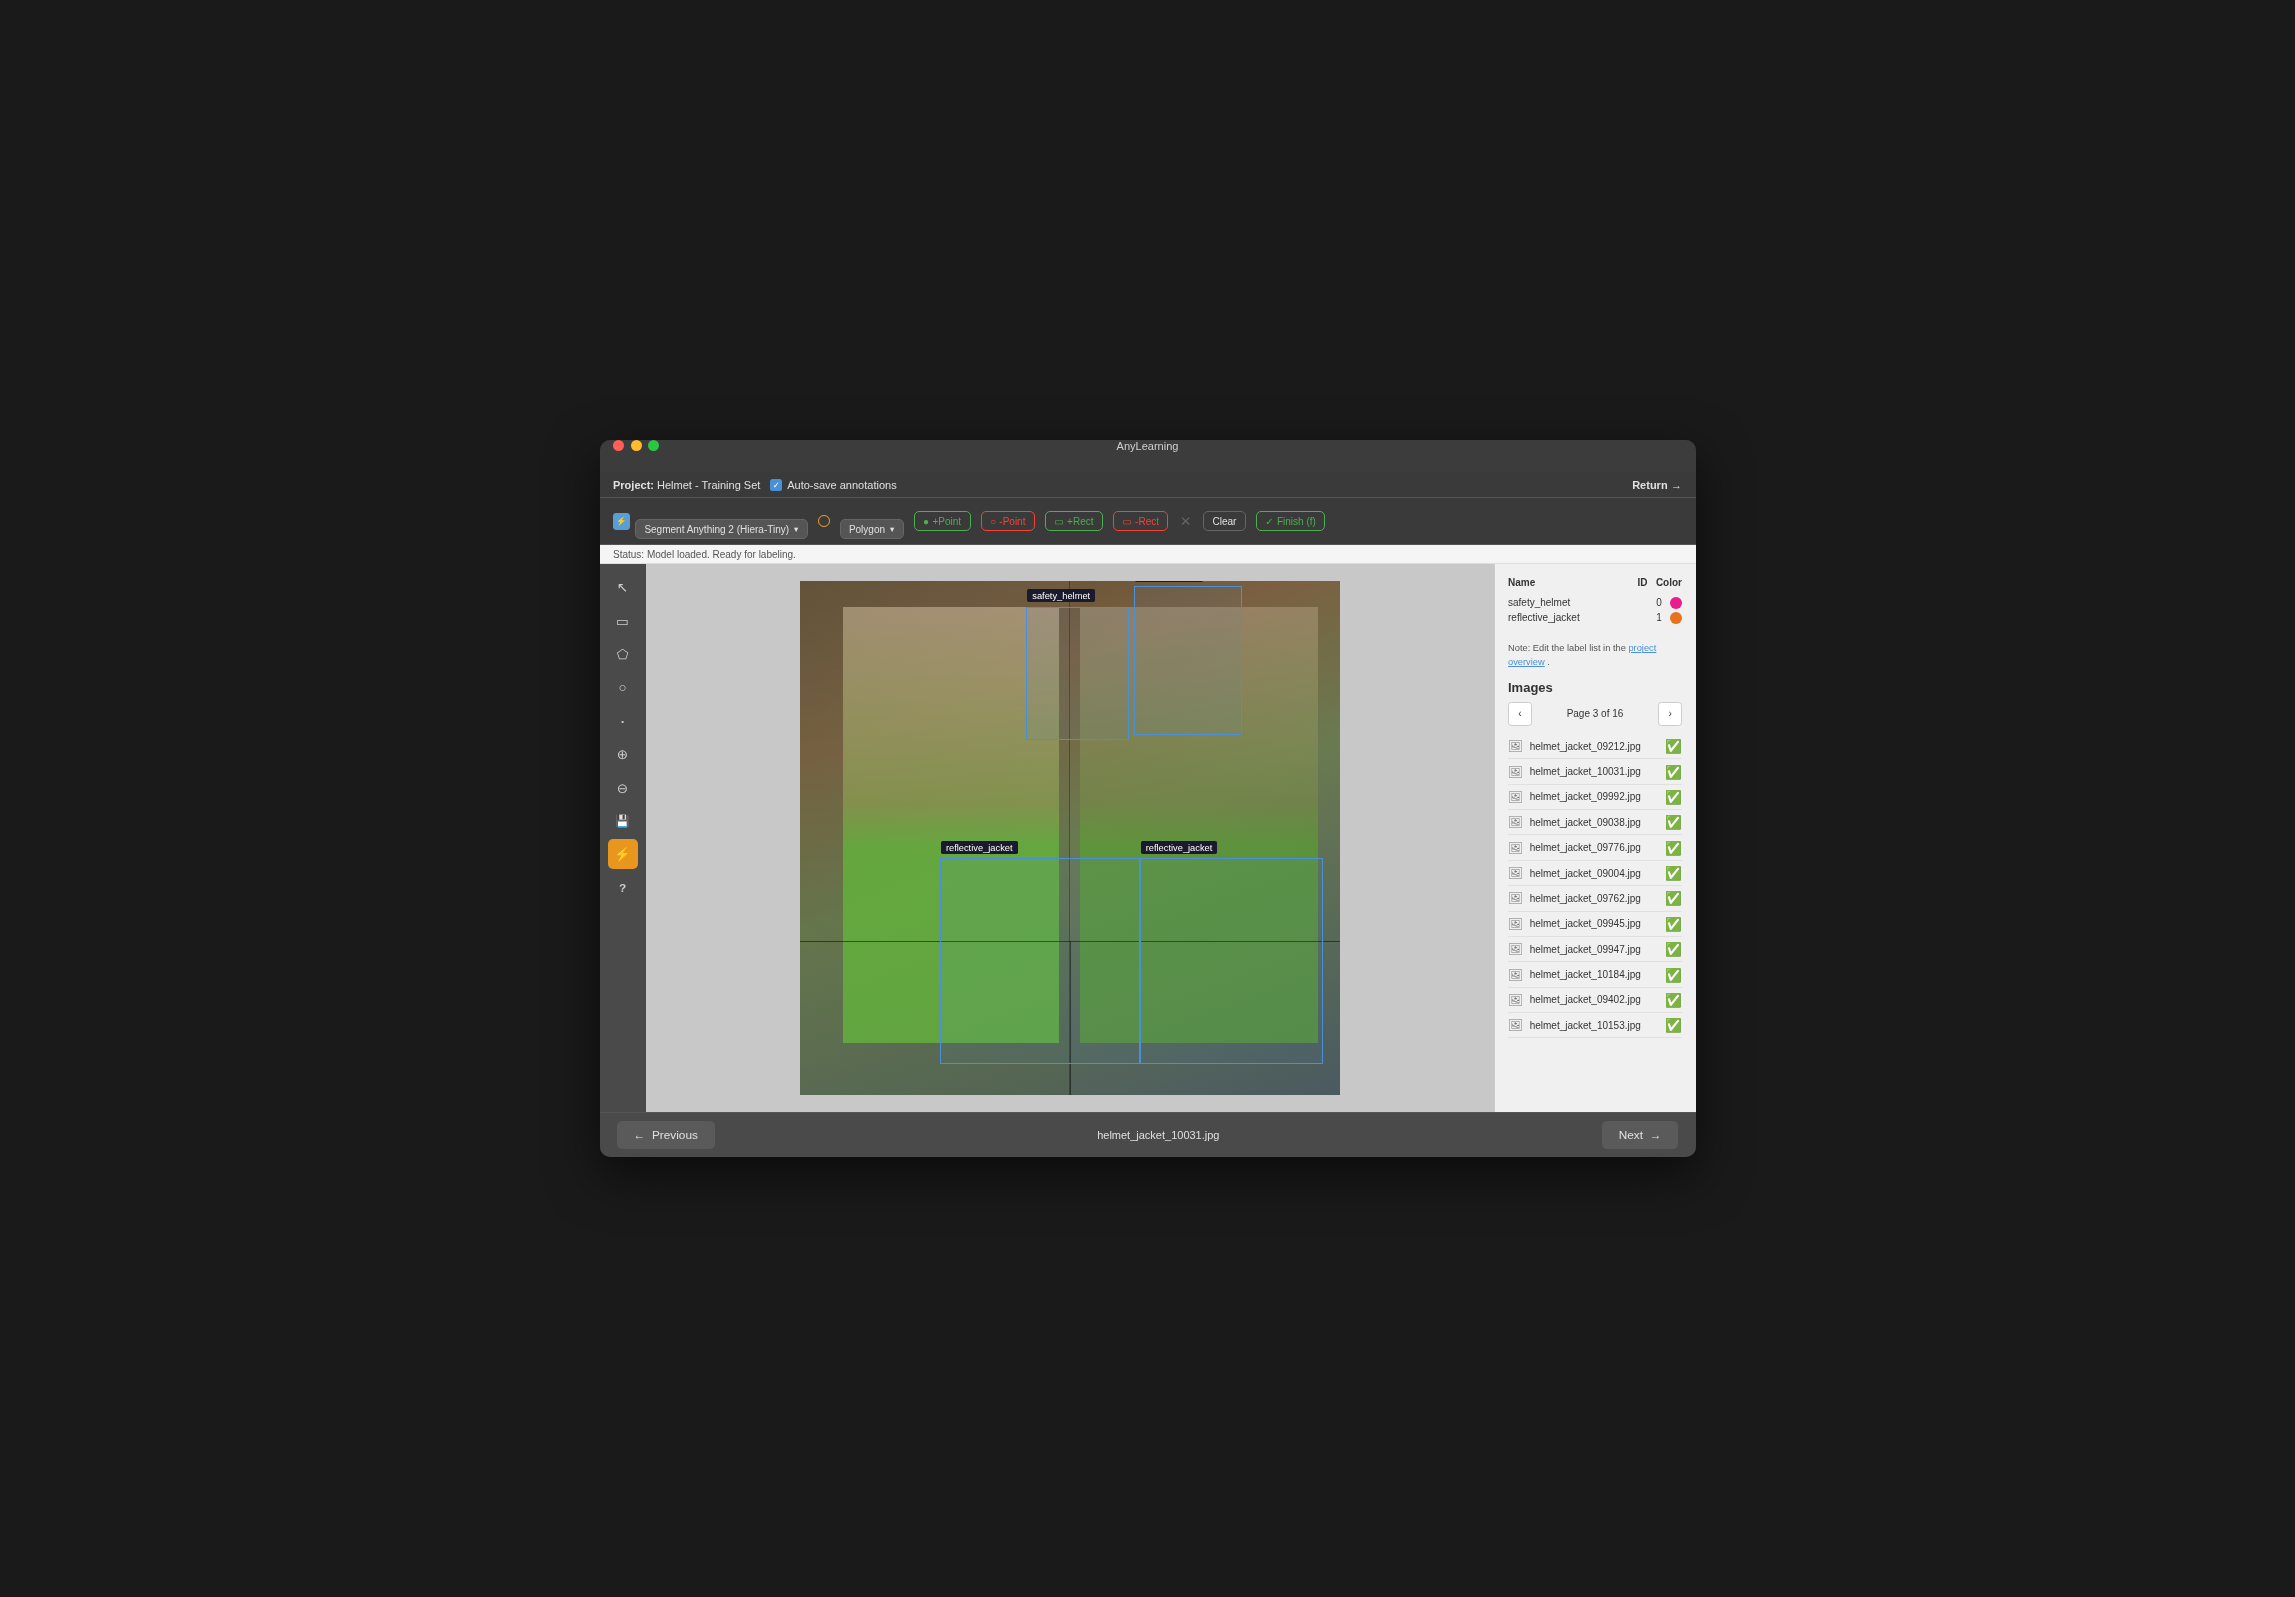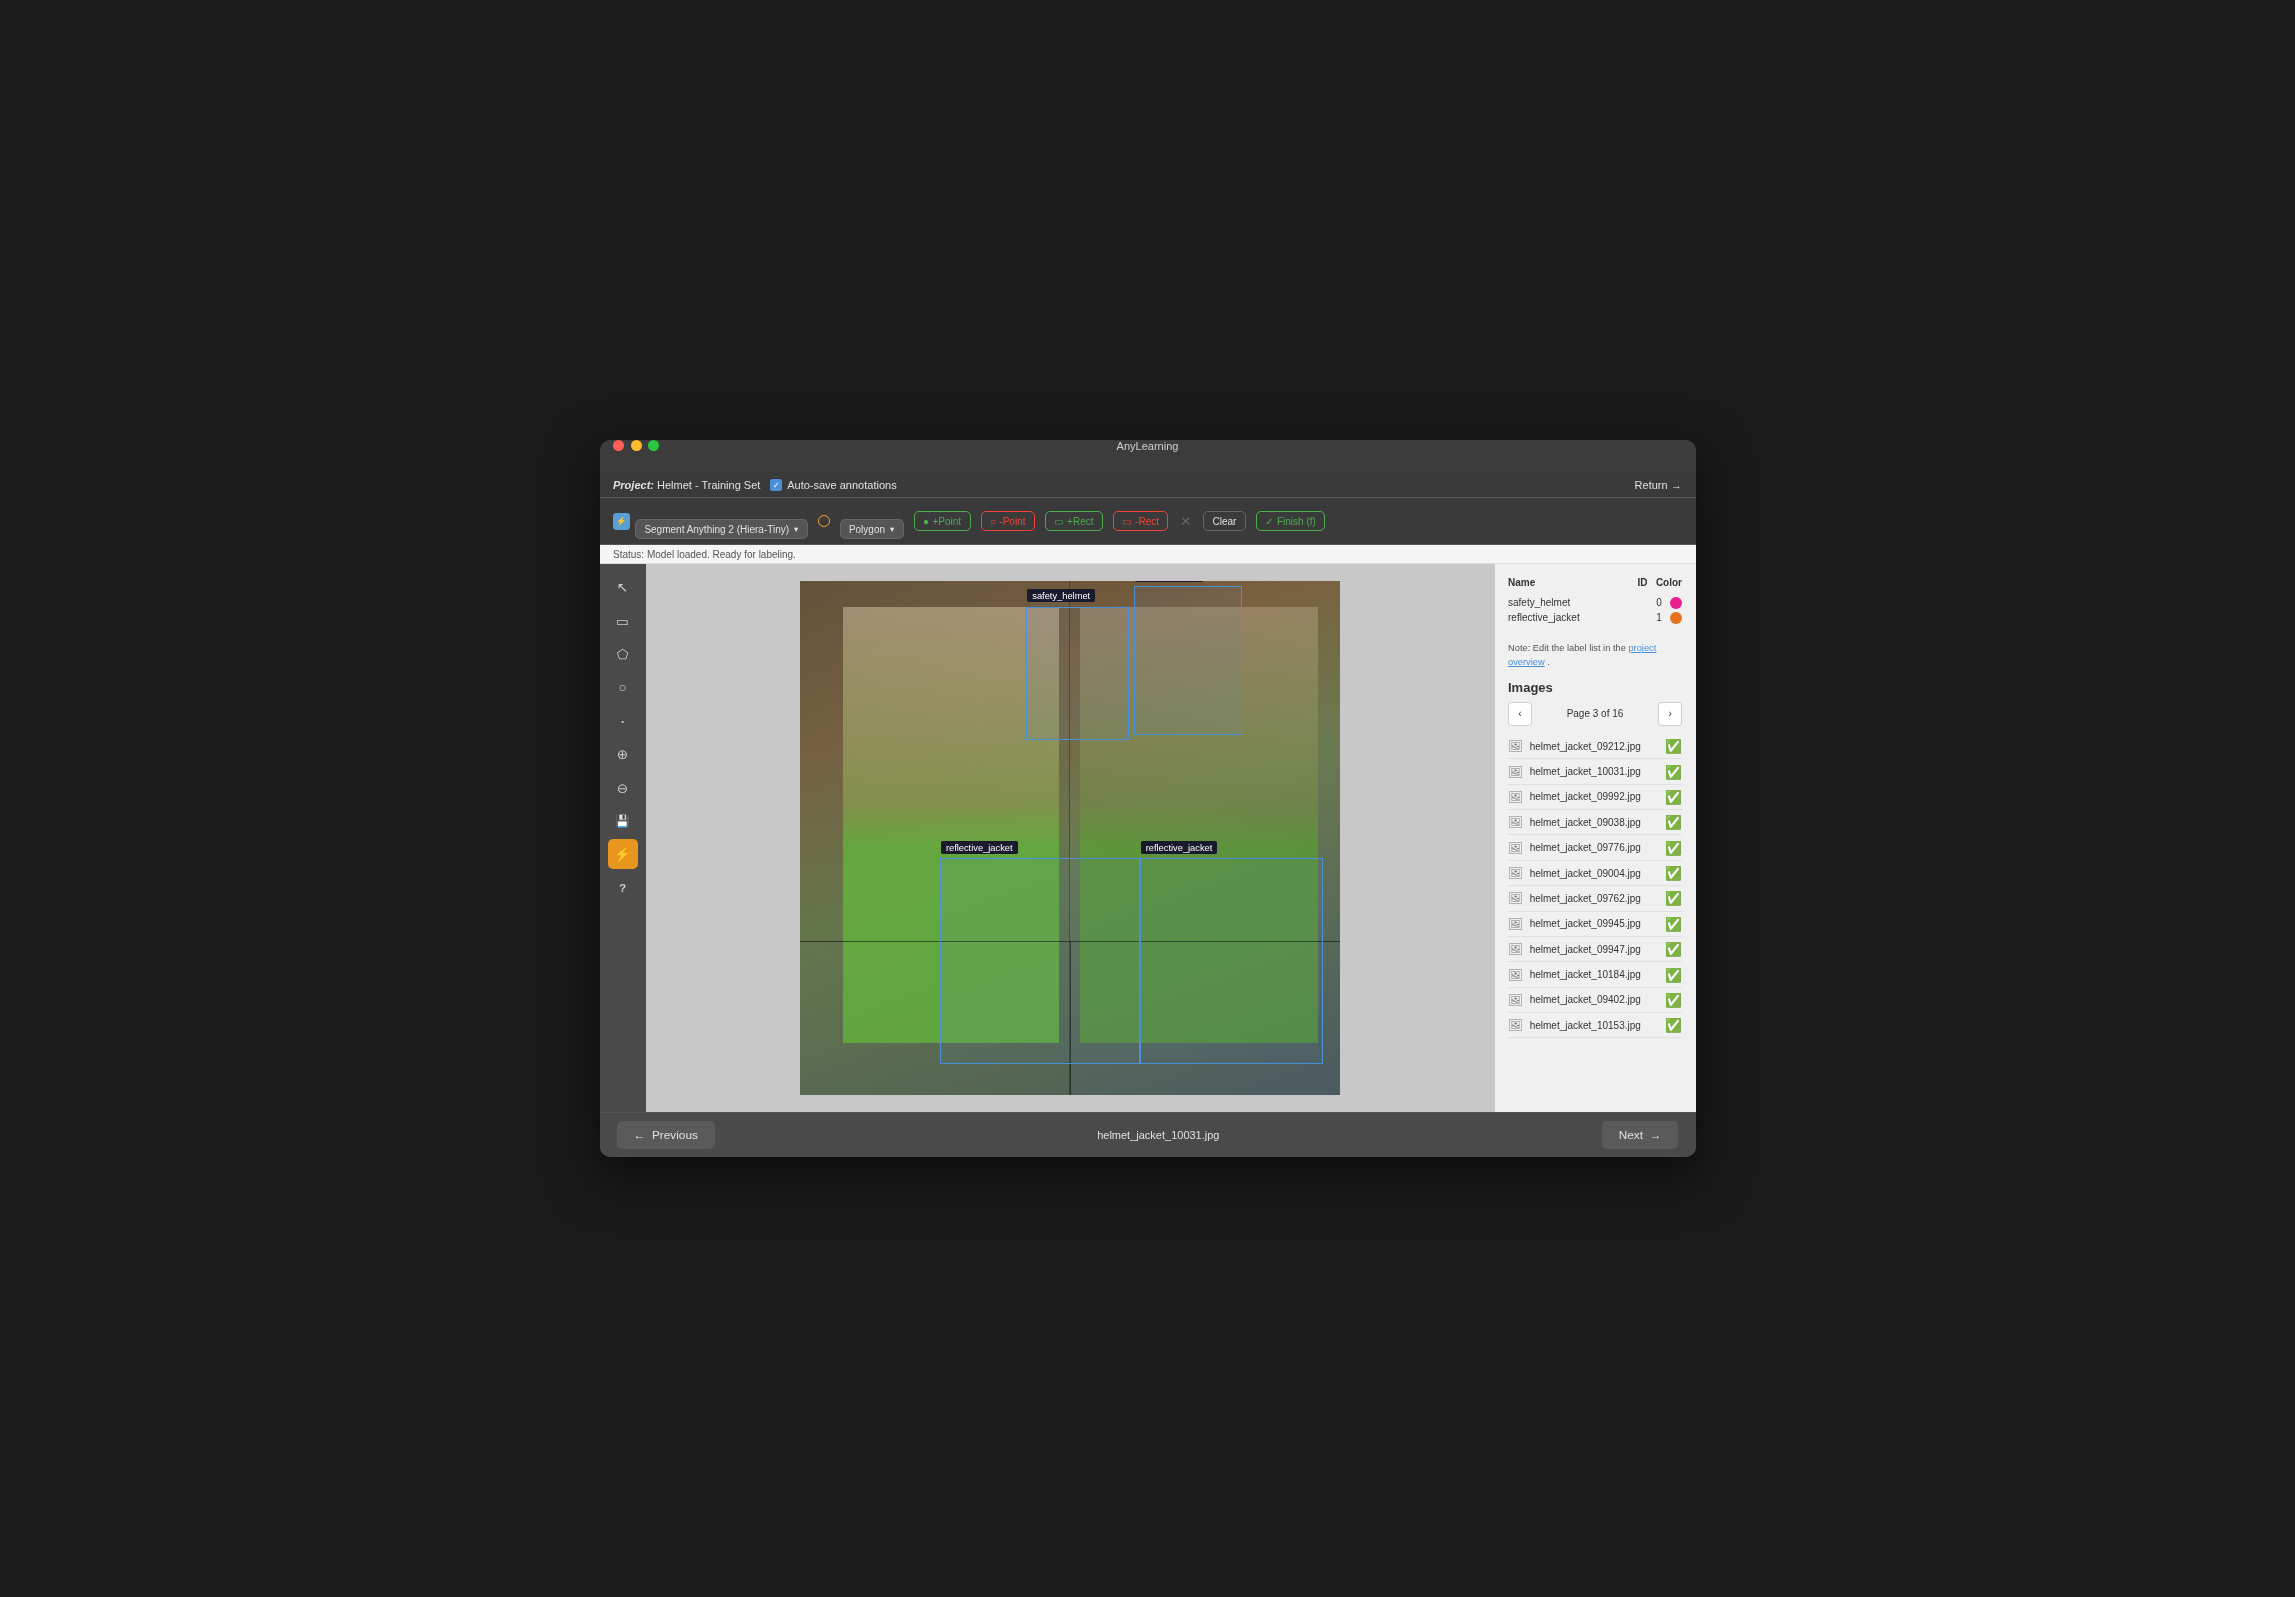--- a/index.html
+++ b/index.html
@@ -61,21 +61,21 @@
     }
     .toolbar-left {
       display: flex;
       align-items: center;
       gap: 10px;
     }
     .project-label {
       color: #e0e0e0;
       font-size: 11px;
     }
-    .project-label strong { font-weight: 600; font-style: italic; }
+    .project-label strong { font-weight: 600; }
     .autosave {
       display: flex;
       align-items: center;
       gap: 5px;
       color: #e0e0e0;
       font-size: 11px;
     }
     .checkbox-blue {
       width: 11.8px;
       height: 11.8px;
@@ -89,20 +89,21 @@
     }
     .return-btn {
       background: transparent;
       border: none;
       color: #e0e0e0;
       font-size: 11px;
       cursor: pointer;
       display: flex;
       align-items: center;
       gap: 3.4px;
+      font-weight: bold;
     }
     
     .model-bar {
       background: #3a3a3a;
       padding: 5px 13.5px;
       display: flex;
       align-items: center;
       gap: 10px;
       border-bottom: 0.8px solid #555;
     }

